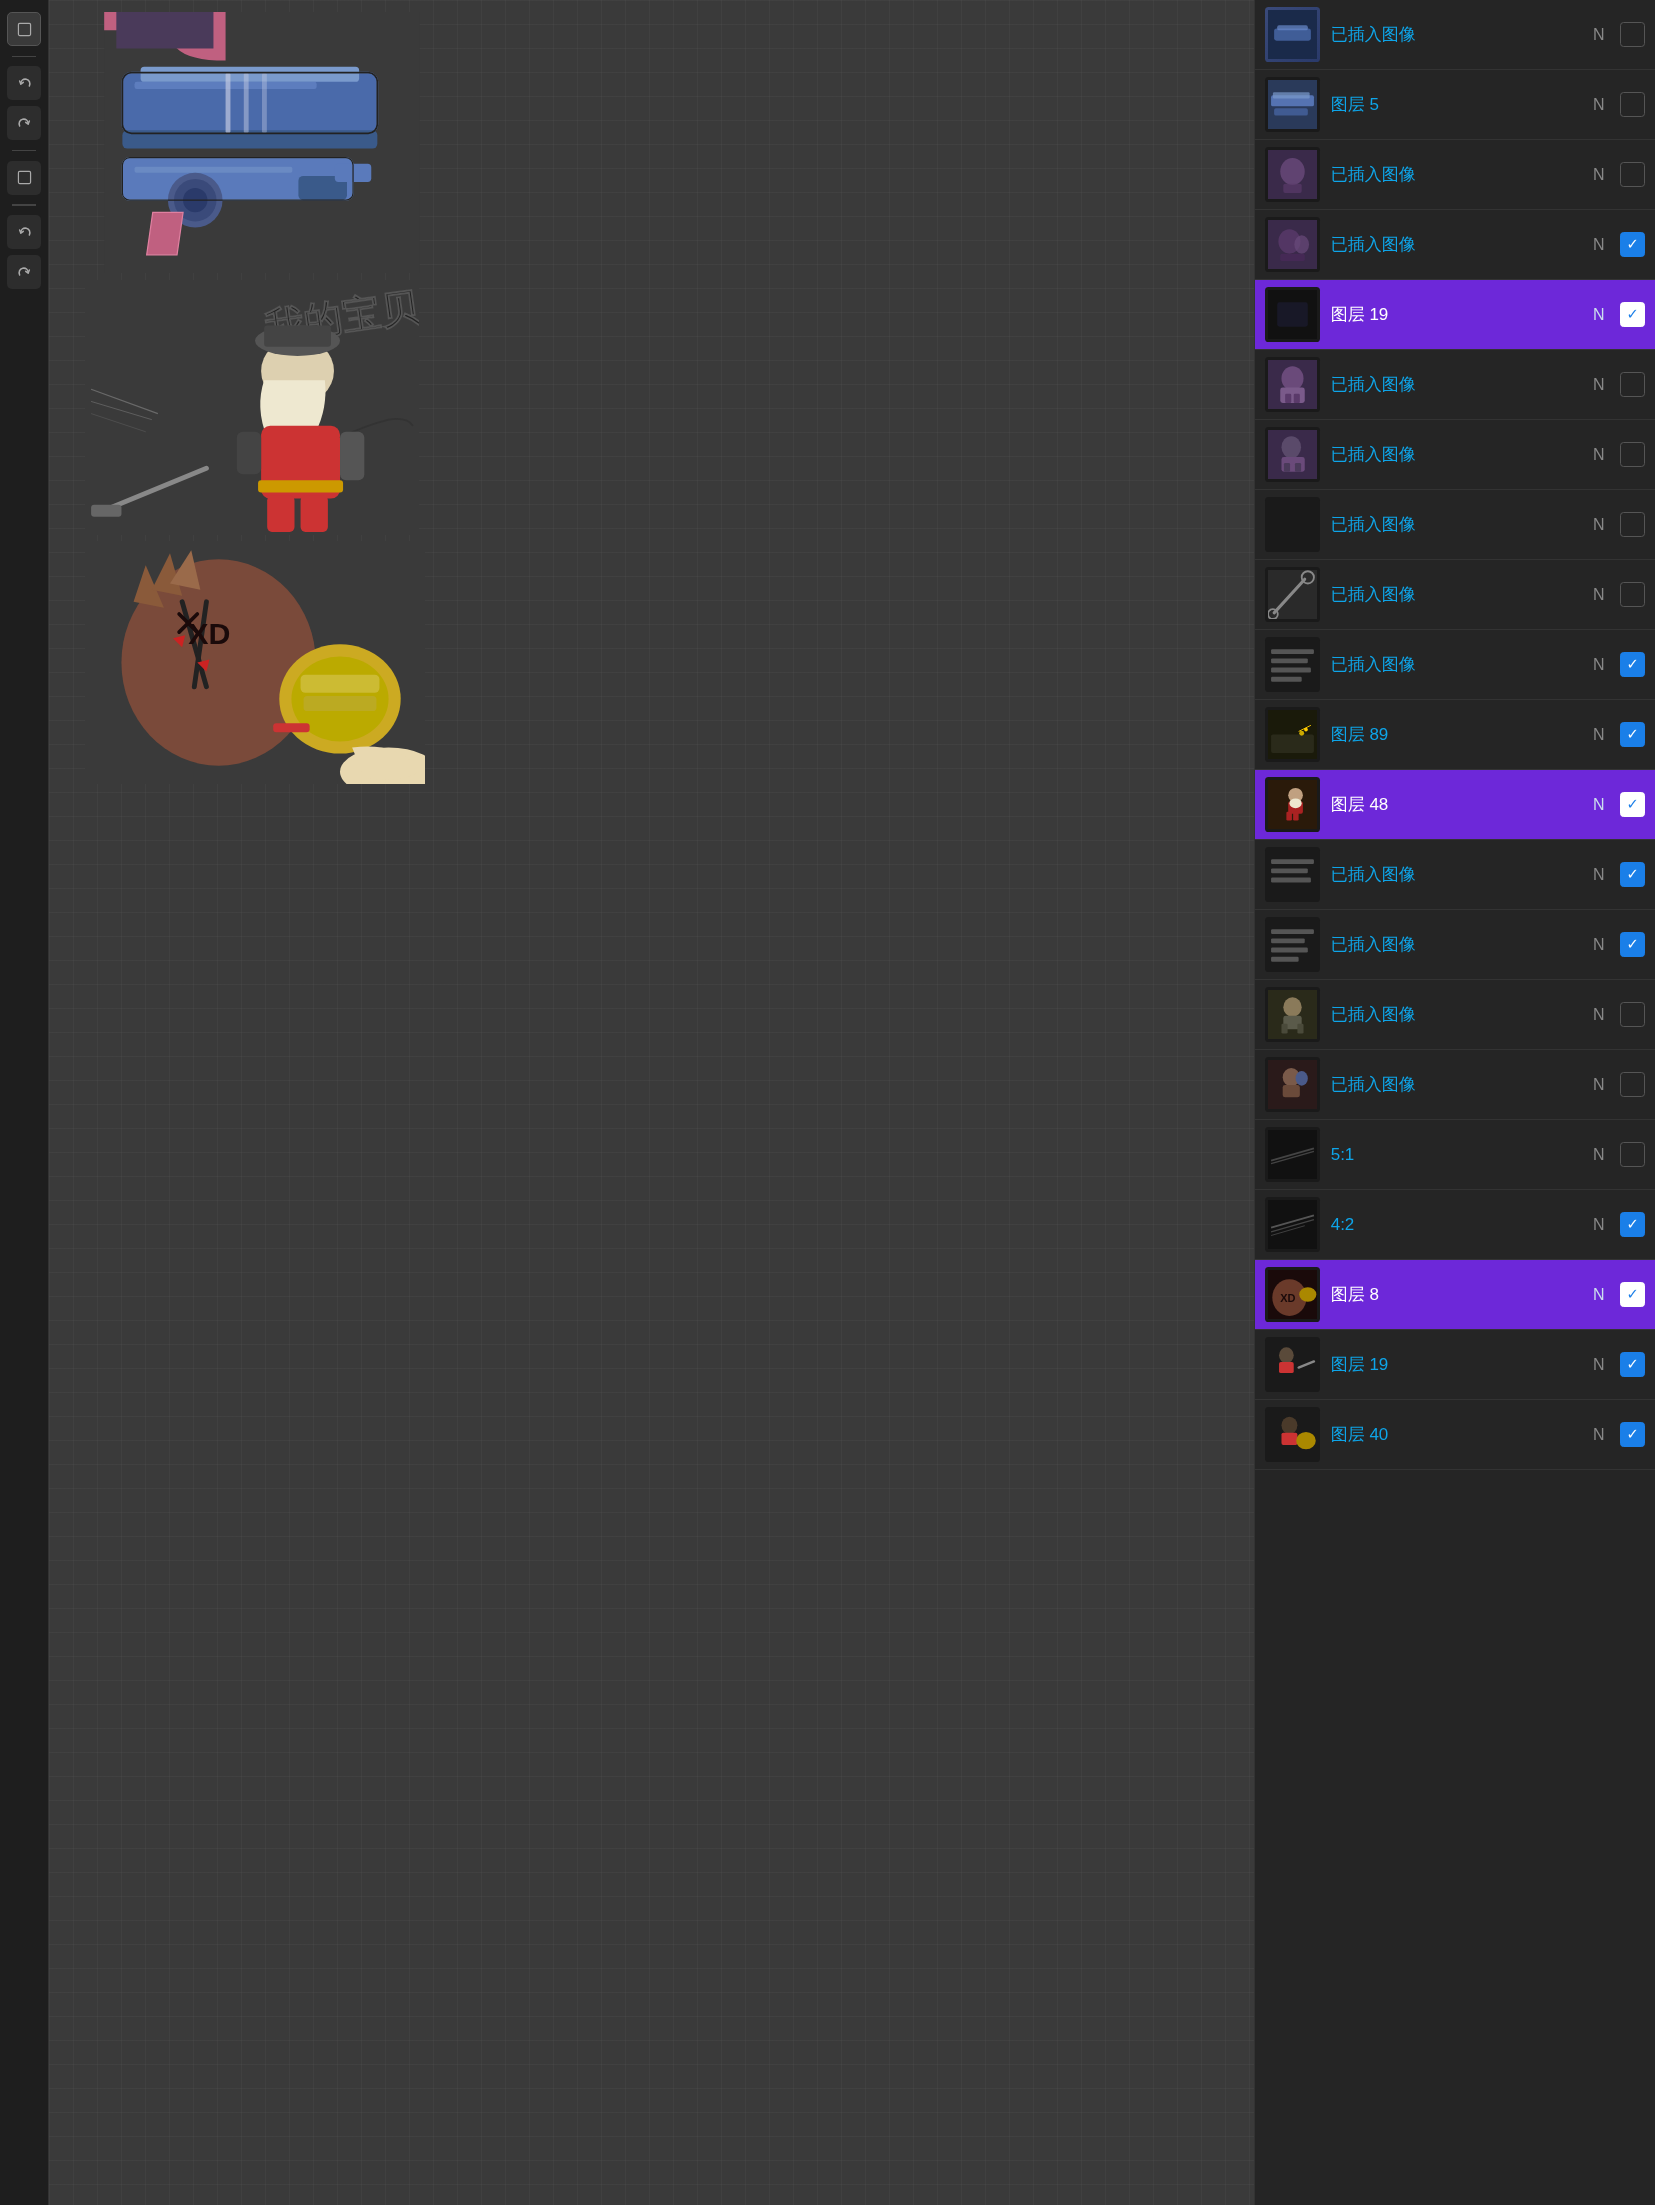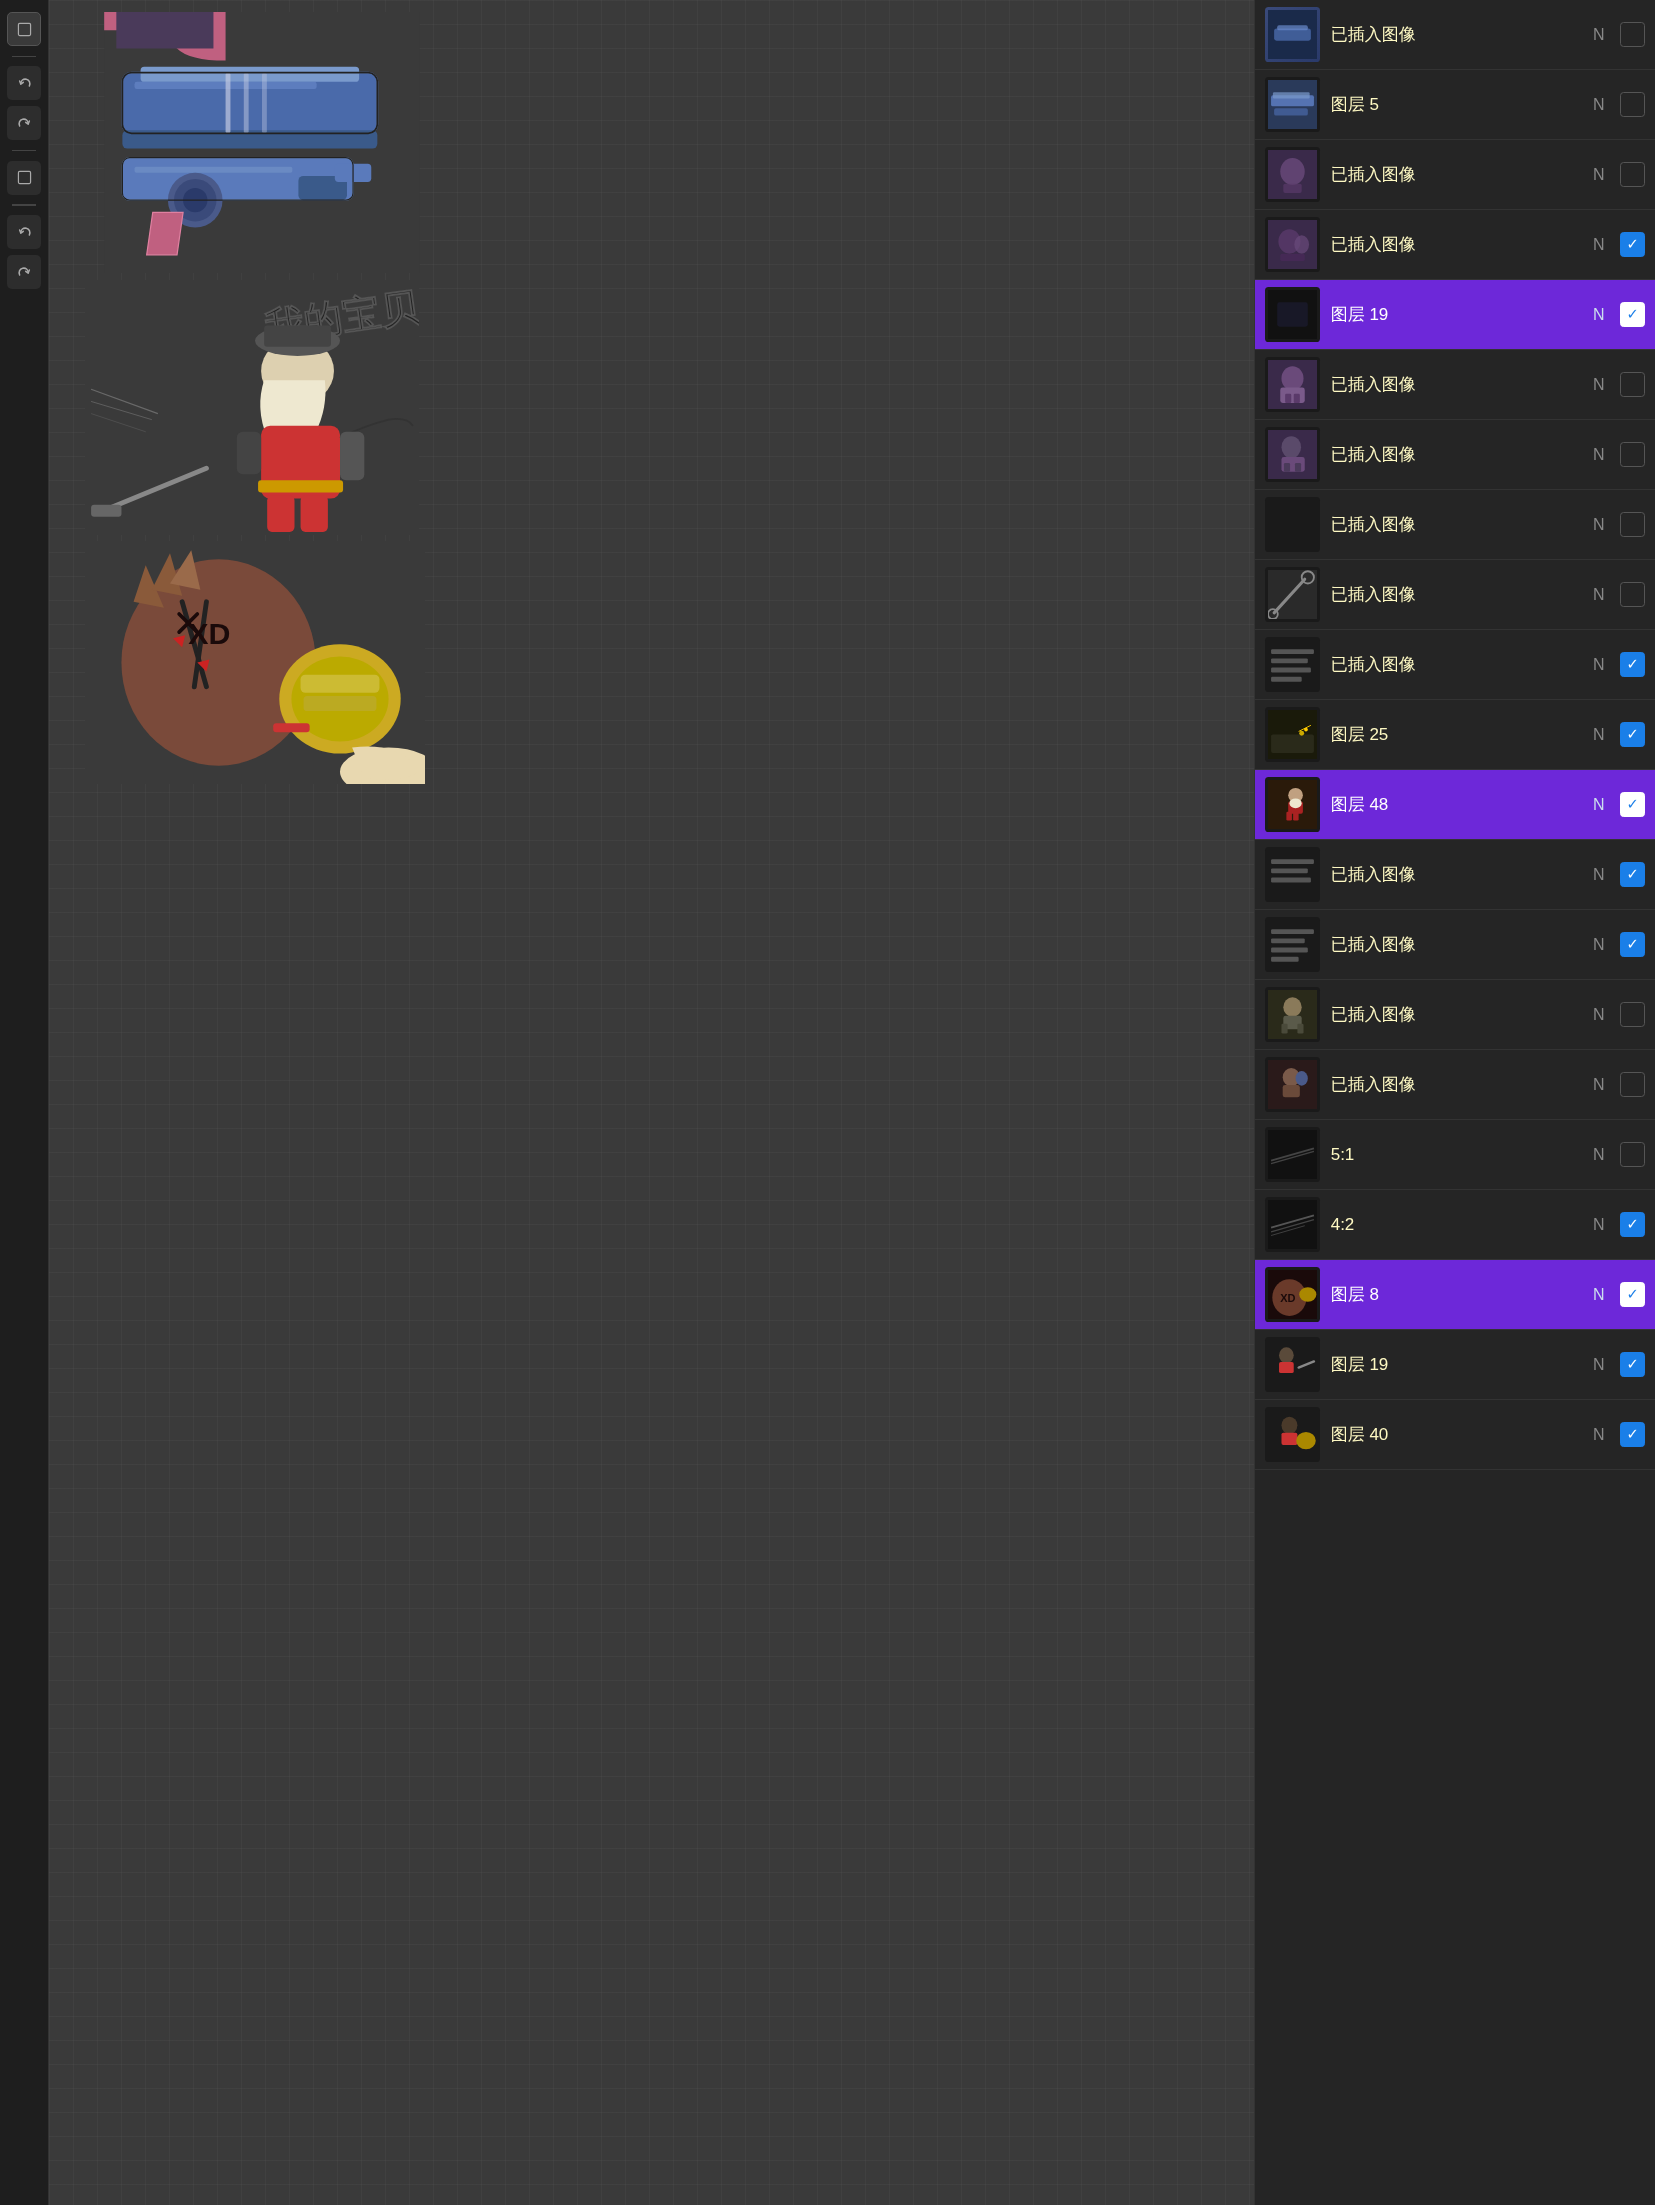--- a/index.html
+++ b/index.html
@@ -105,21 +105,21 @@
     .thumb-dark { background: #1a1a1a; }
 
     .layer-info {
       flex: 1;
       display: flex;
       flex-direction: column;
       gap: 2.4px;
     }
     .layer-name {
       font-size: 17px;
-      color: #fef9c3;
+      color: #0ea5e9;
       font-weight: 400;
     }
 
     .layer-right {
       display: flex;
       align-items: center;
       gap: 12px;
       flex-shrink: 0;
     }
     .layer-n {
@@ -537,21 +537,21 @@
       <svg width="49" height="49" viewBox="0 0 80 80">
         <rect width="80" height="80" fill="#1a1a0a"></rect>
 
         <rect x="5" y="40" width="70" height="30" rx="3" fill="#2a2a1a"></rect>
         <circle cx="55" cy="38" r="4" fill="#ccaa00"></circle>
         <circle cx="62" cy="32" r="3" fill="#ffcc00"></circle>
         <line x1="50" y1="35" x2="70" y2="25" stroke="#ffcc00" stroke-width="1.5"></line>
       </svg>
     </div>
     <div class="layer-info">
-      <span class="layer-name">图层 25</span>
+      <span class="layer-name">图层 89</span>
     </div>
     <div class="layer-right">
       <span class="layer-n">N</span>
       <div class="layer-checkbox checked">
         <span class="check-mark">✓</span>
       </div>
     </div>
   </div>
 
   <div class="layer-row selected">

